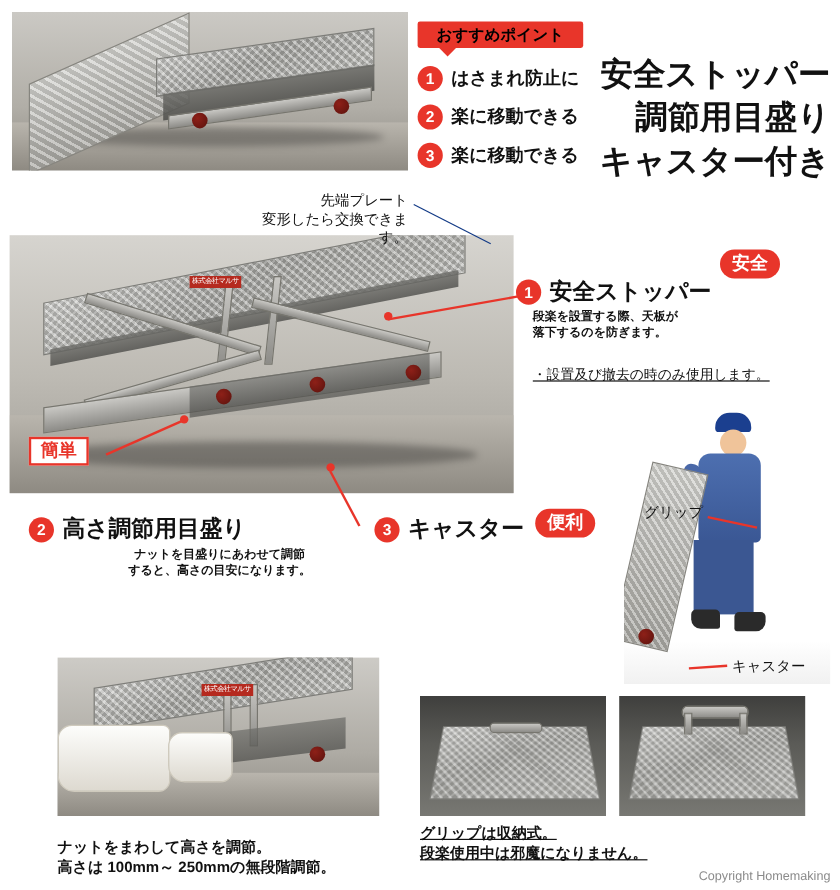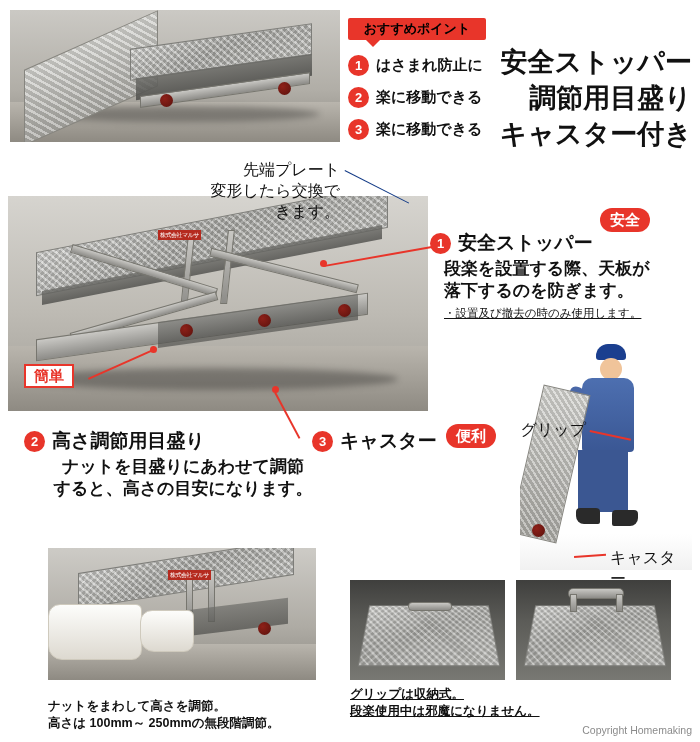--- a/index.html
+++ b/index.html
@@ -122,21 +122,21 @@
     gap: 7px;
     white-space: nowrap;
   }
   .callout-title .ct {
     font-size: 19px;
     font-weight: bold;
     color: #111;
   }
   .body-text {
     position: absolute;
-    font-size: 17px;
+    font-size: 10px;
     font-weight: bold;
     line-height: 1.32;
     color: #111;
     white-space: pre-line;
   }
   .small-note {
     position: absolute;
     font-size: 11.5px;
     line-height: 1.3;
     color: #111;
@@ -158,21 +158,21 @@
     border: 2px solid #e8352a;
     color: #e8352a;
     background: #fff;
     font-size: 15px;
     font-weight: bold;
     padding: 1px 8px;
     line-height: 18px;
   }
   .lead-label {
     position: absolute;
-    font-size: 16px;
+    font-size: 12px;
     line-height: 1.3;
     color: #111;
     white-space: pre-line;
     text-align: right;
   }
   .lead-label.left-al { text-align: left; }
   
   .line {
     position: absolute;
     background: #e8352a;

